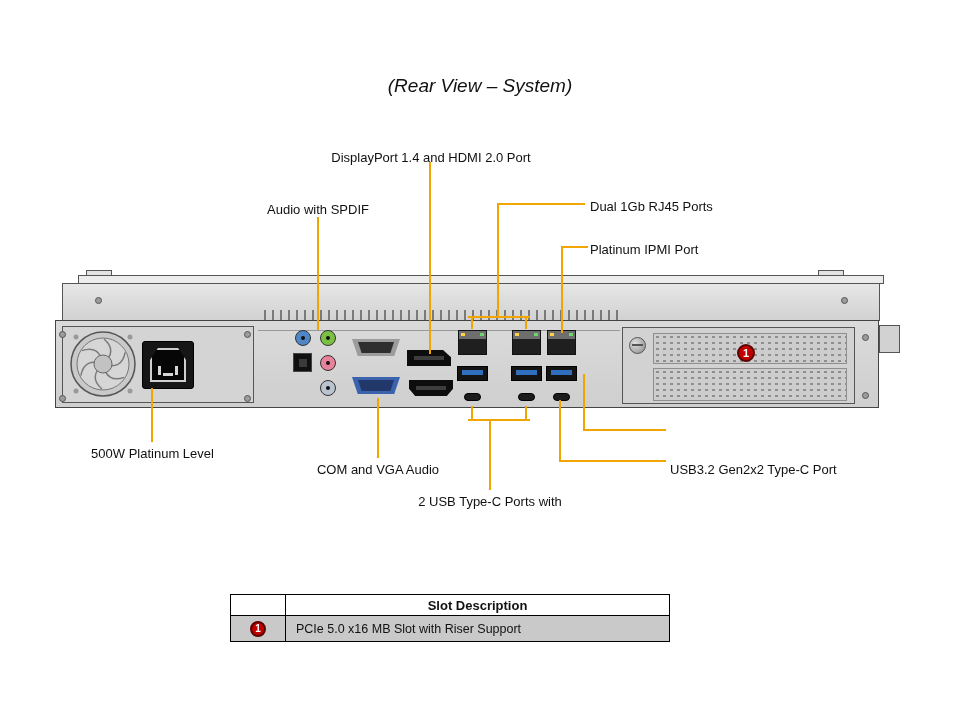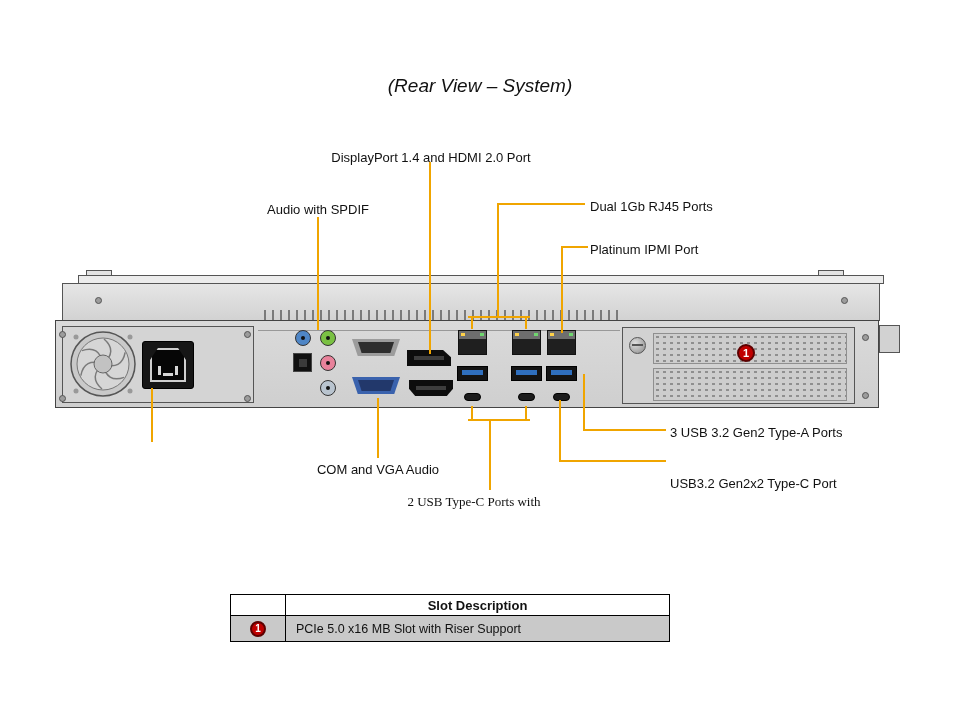--- a/index.html
+++ b/index.html
@@ -205,25 +205,25 @@
   <div class="lead" style="left:583px; top:429px; width:83px; height:2px;"></div>
 
   <div class="lead" style="left:559px; top:400px; width:2px; height:62px;"></div>
   <div class="lead" style="left:559px; top:460px; width:107px; height:2px;"></div>
 
   <div class="label c" style="left:320px; top:148px; width:222px;">DisplayPort 1.4 and HDMI 2.0 Port</div>
   <div class="label c" style="left:248px; top:200px; width:140px;">Audio with SPDIF</div>
   <div class="label l" style="left:590px; top:197px;">Dual 1Gb RJ45 Ports</div>
   <div class="label l" style="left:590px; top:240px;">Platinum IPMI Port</div>
   <div class="label c" style="left:60px; top:444px; width:185px;">
+    <span style="display:block;">500W Platinum Level</span>
   </div>
   <div class="label c" style="left:290px; top:460px; width:176px;">COM and VGA Audio</div>
-  <div class="label l" style="left:670px; top:423px;">3 USB 3.2 Gen2 Type-A Ports</div>
-  <div class="label l" style="left:670px; top:474px;">USB3.2 Gen2x2 Type-C Port</div>
-  <div class="label c" style="left:372px; top:492px; width:204px;font-family:Liberation Serif, serif;">
+  <div class="label l" style="left:670px; top:460px;">USB3.2 Gen2x2 Type-C Port</div>
+  <div class="label c" style="left:388px; top:492px; width:204px;">
     <span style="display:block;">2 USB Type-C Ports with</span>
   </div>
 
   <div class="slot-table">
     <div class="st-header">
       <div class="st-cell-marker"></div>
       <div class="st-cell-desc">Slot Description</div>
     </div>
     <div class="st-row">
       <div class="st-cell-marker">

